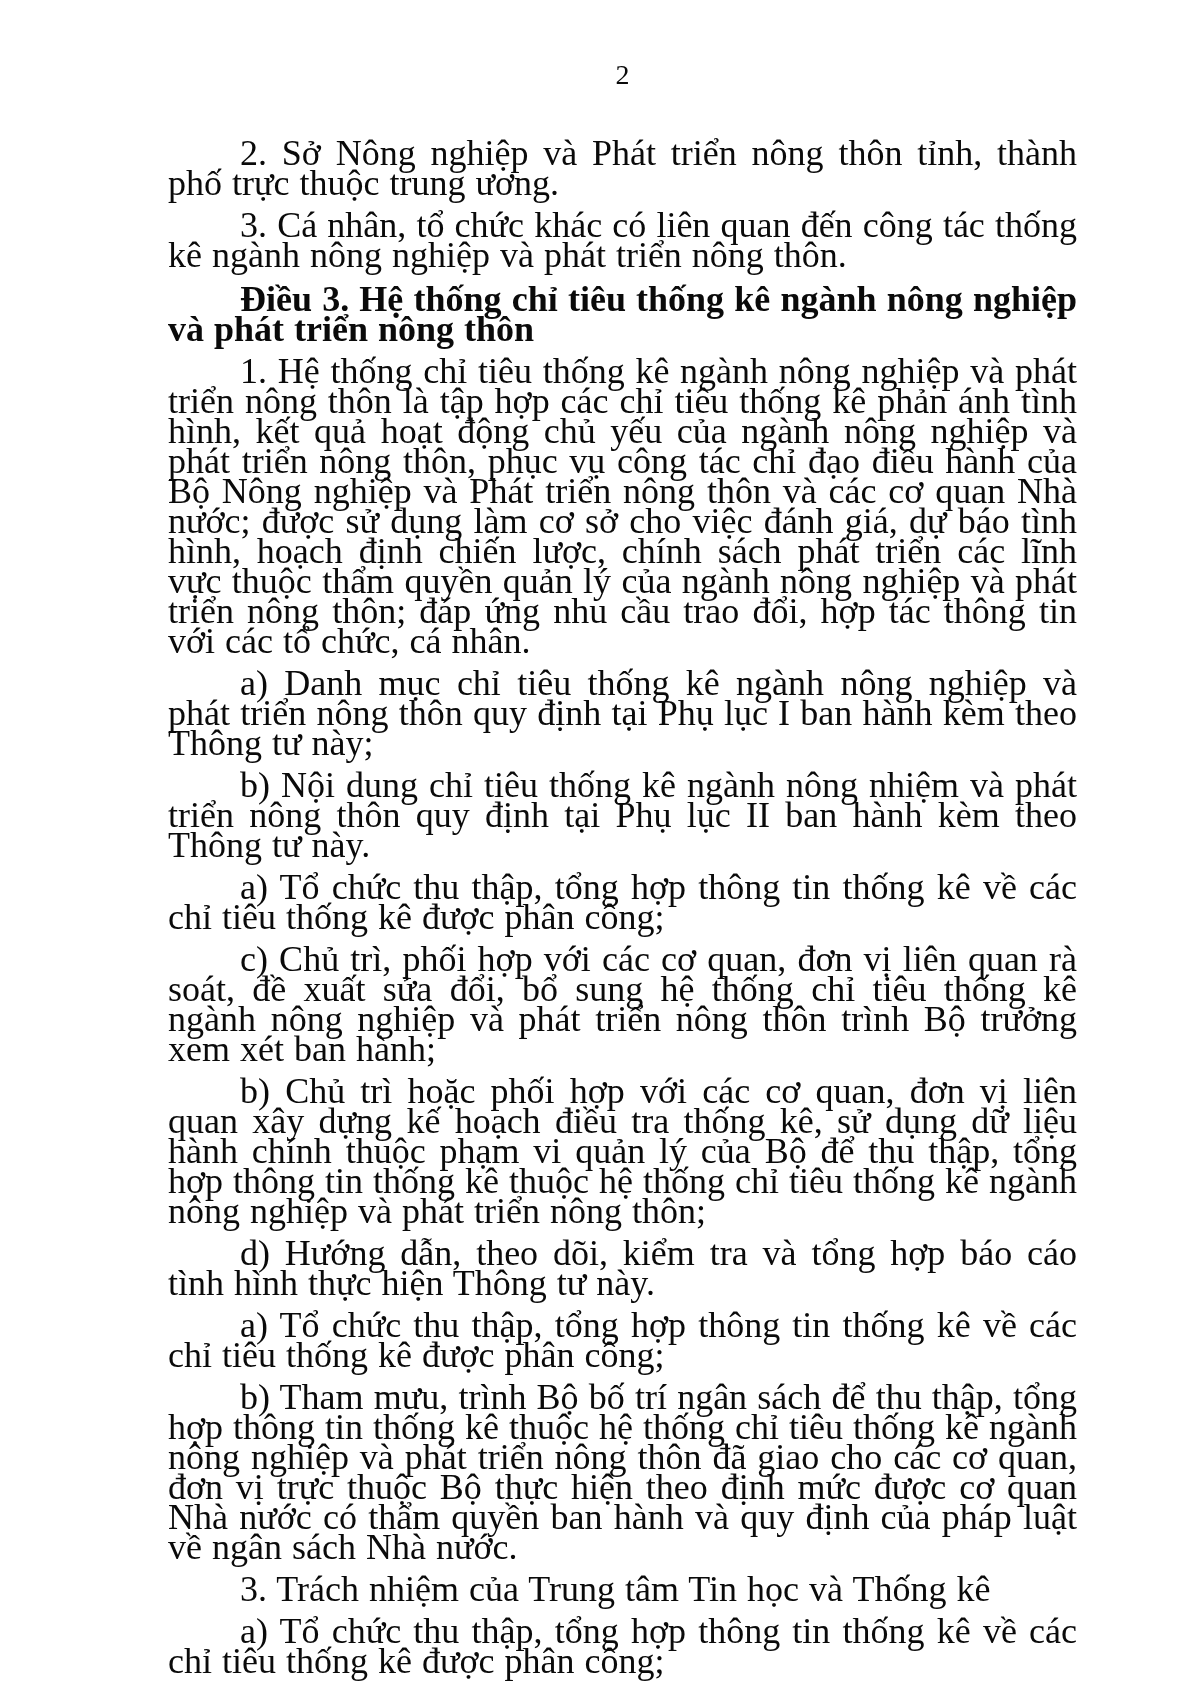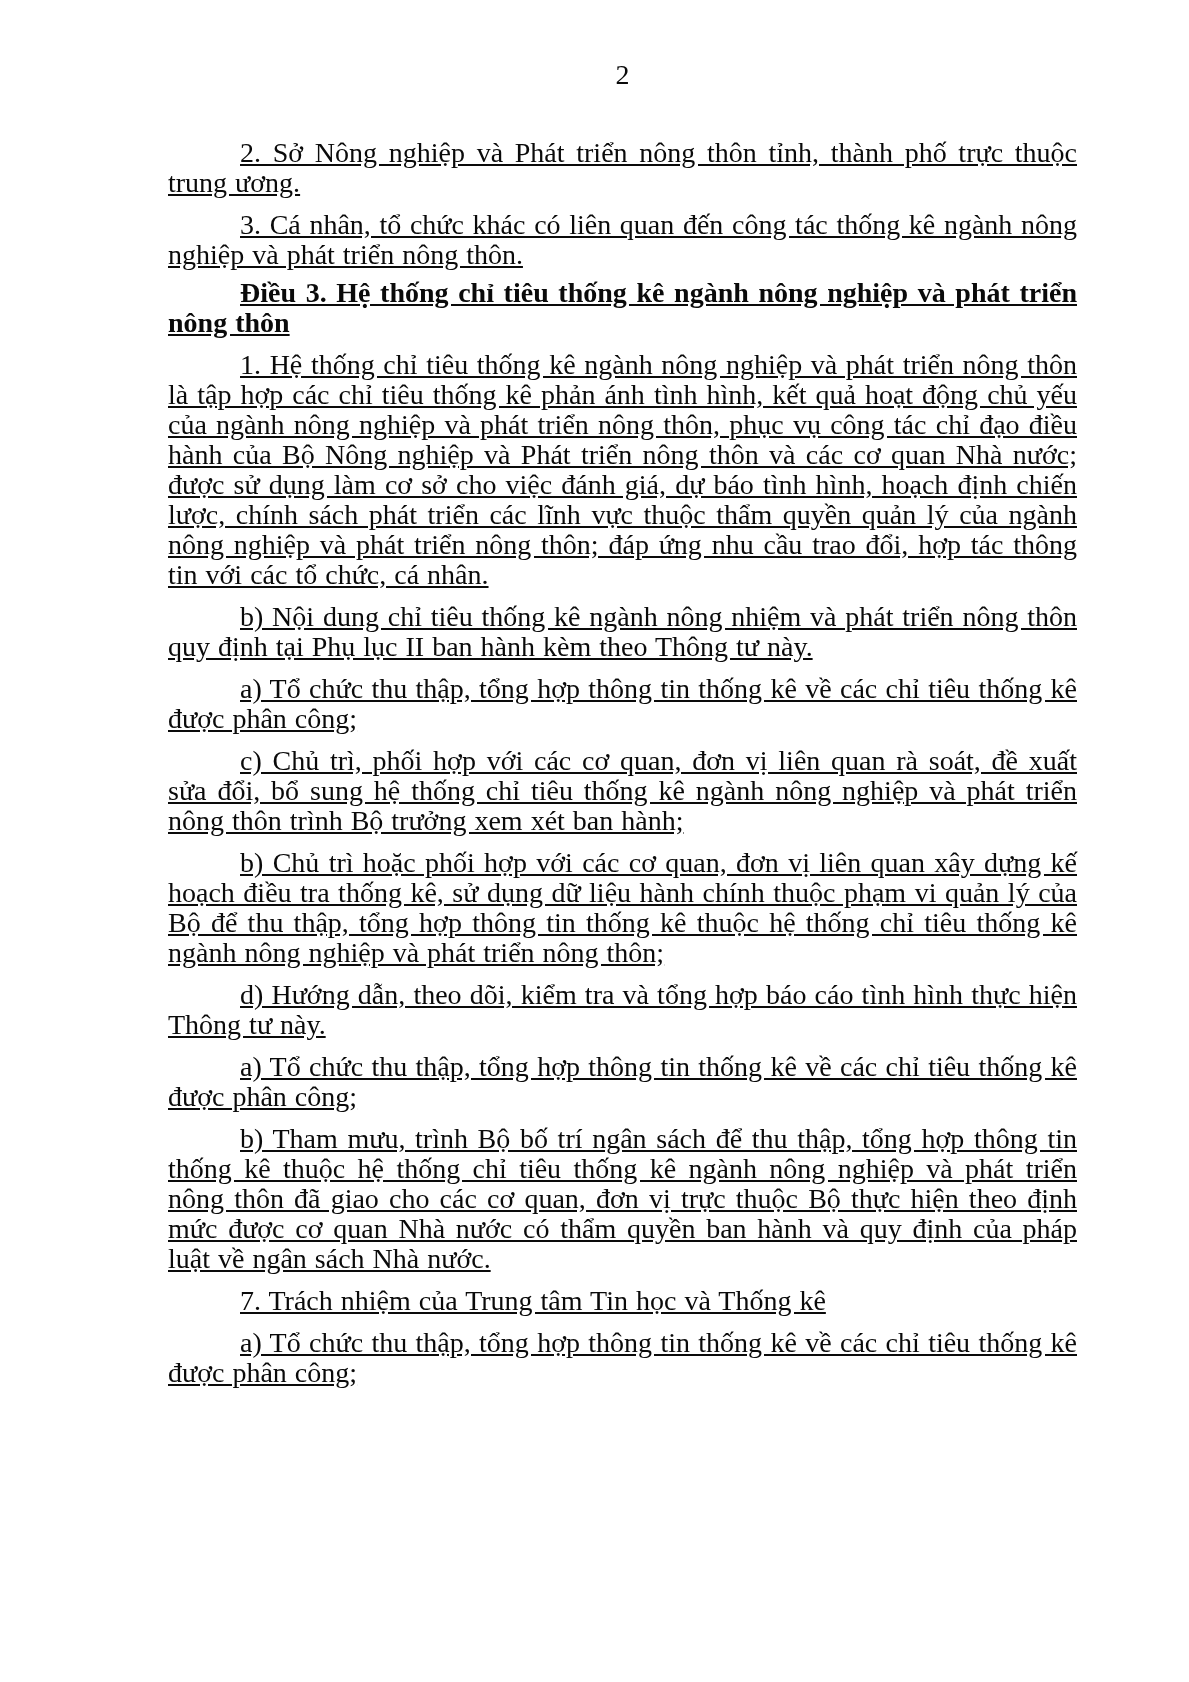--- a/index.html
+++ b/index.html
@@ -18,45 +18,45 @@
     color: #0a0a0a;
     overflow: hidden;
   }
   .page-number {
     text-align: center;
     font-size: 28px;
     line-height: 30px;
     margin: 0 0 48px 0;
   }
   .para {
-    font-size: 28px;
+    font-size: 36px;
     line-height: 30px;
     text-align: justify;
     text-indent: 72px;
     margin: 12px 0 0 0;
     word-spacing: 1px;
-    text-decoration: underline;
   }
   .para.heading {
     font-weight: bold;
-    margin-top: 8px;
+    margin-top: 14px;
   }
 </style>
 </head>
 <body>
 
 <div class="page">
   <div class="page-number">2</div>
 
   <p class="para">2. Sở Nông nghiệp và Phát triển nông thôn tỉnh, thành phố trực thuộc trung ương.</p>
   <p class="para">3. Cá nhân, tổ chức khác có liên quan đến công tác thống kê ngành nông nghiệp và phát triển nông thôn.</p>
   <p class="para heading">Điều 3. Hệ thống chỉ tiêu thống kê ngành nông nghiệp và phát triển nông thôn</p>
   <p class="para">1. Hệ thống chỉ tiêu thống kê ngành nông nghiệp và phát triển nông thôn là tập hợp các chỉ tiêu thống kê phản ánh tình hình, kết quả hoạt động chủ yếu của ngành nông nghiệp và phát triển nông thôn, phục vụ công tác chỉ đạo điều hành của Bộ Nông nghiệp và Phát triển nông thôn và các cơ quan Nhà nước; được sử dụng làm cơ sở cho việc đánh giá, dự báo tình hình, hoạch định chiến lược, chính sách phát triển các lĩnh vực thuộc thẩm quyền quản lý của ngành nông nghiệp và phát triển nông thôn; đáp ứng nhu cầu trao đổi, hợp tác thông tin với các tổ chức, cá nhân.</p>
+  <p class="para">a) Danh mục chỉ tiêu thống kê ngành nông nghiệp và phát triển nông thôn quy định tại Phụ lục I ban hành kèm theo Thông tư này;</p>
   <p class="para">b) Nội dung chỉ tiêu thống kê ngành nông nhiệm và phát triển nông thôn quy định tại Phụ lục II ban hành kèm theo Thông tư này.</p>
   <p class="para">a) Tổ chức thu thập, tổng hợp thông tin thống kê về các chỉ tiêu thống kê được phân công;</p>
   <p class="para">c) Chủ trì, phối hợp với các cơ quan, đơn vị liên quan rà soát, đề xuất sửa đổi, bổ sung hệ thống chỉ tiêu thống kê ngành nông nghiệp và phát triển nông thôn trình Bộ trưởng xem xét ban hành;</p>
   <p class="para">b) Chủ trì hoặc phối hợp với các cơ quan, đơn vị liên quan xây dựng kế hoạch điều tra thống kê, sử dụng dữ liệu hành chính thuộc phạm vi quản lý của Bộ để thu thập, tổng hợp thông tin thống kê thuộc hệ thống chỉ tiêu thống kê ngành nông nghiệp và phát triển nông thôn;</p>
   <p class="para">d) Hướng dẫn, theo dõi, kiểm tra và tổng hợp báo cáo tình hình thực hiện Thông tư này.</p>
   <p class="para">a) Tổ chức thu thập, tổng hợp thông tin thống kê về các chỉ tiêu thống kê được phân công;</p>
   <p class="para">b) Tham mưu, trình Bộ bố trí ngân sách để thu thập, tổng hợp thông tin thống kê thuộc hệ thống chỉ tiêu thống kê ngành nông nghiệp và phát triển nông thôn đã giao cho các cơ quan, đơn vị trực thuộc Bộ thực hiện theo định mức được cơ quan Nhà nước có thẩm quyền ban hành và quy định của pháp luật về ngân sách Nhà nước.</p>
-  <p class="para">7. Trách nhiệm của Trung tâm Tin học và Thống kê</p>
+  <p class="para">3. Trách nhiệm của Trung tâm Tin học và Thống kê</p>
   <p class="para">a) Tổ chức thu thập, tổng hợp thông tin thống kê về các chỉ tiêu thống kê được phân công;</p>
 </div>
 
 </body></html>

